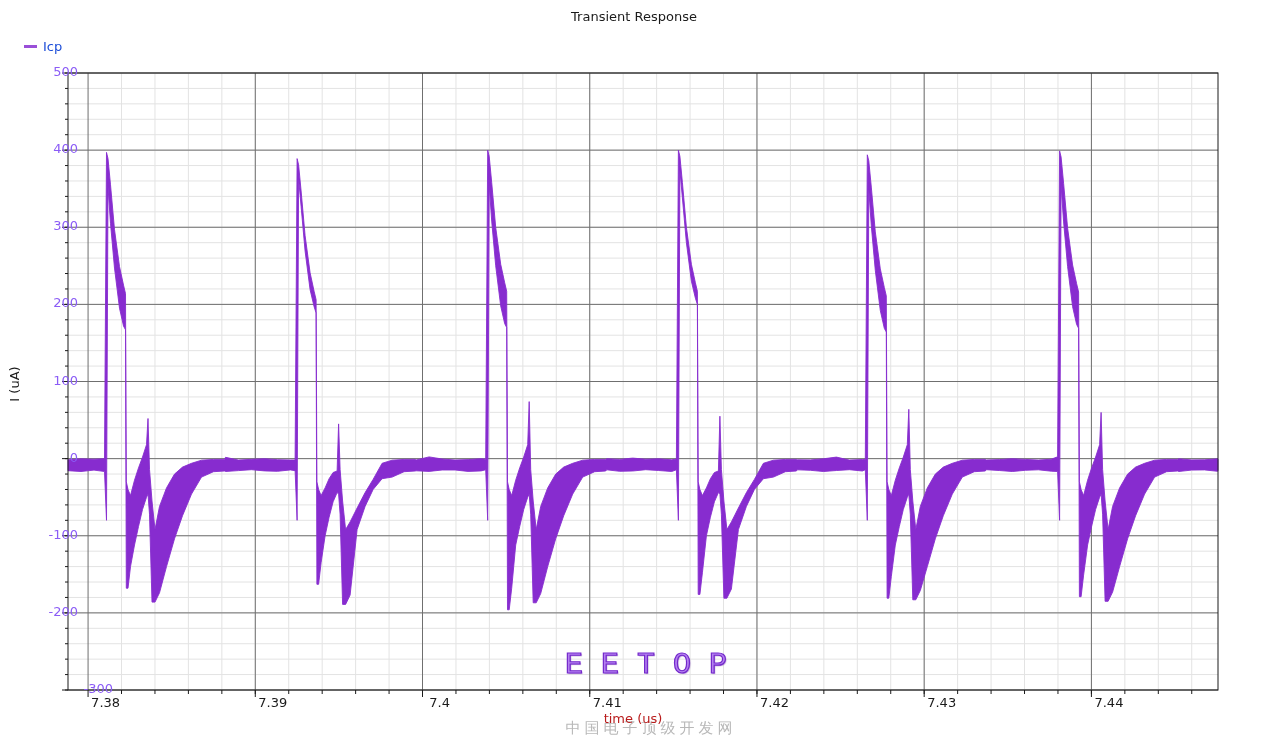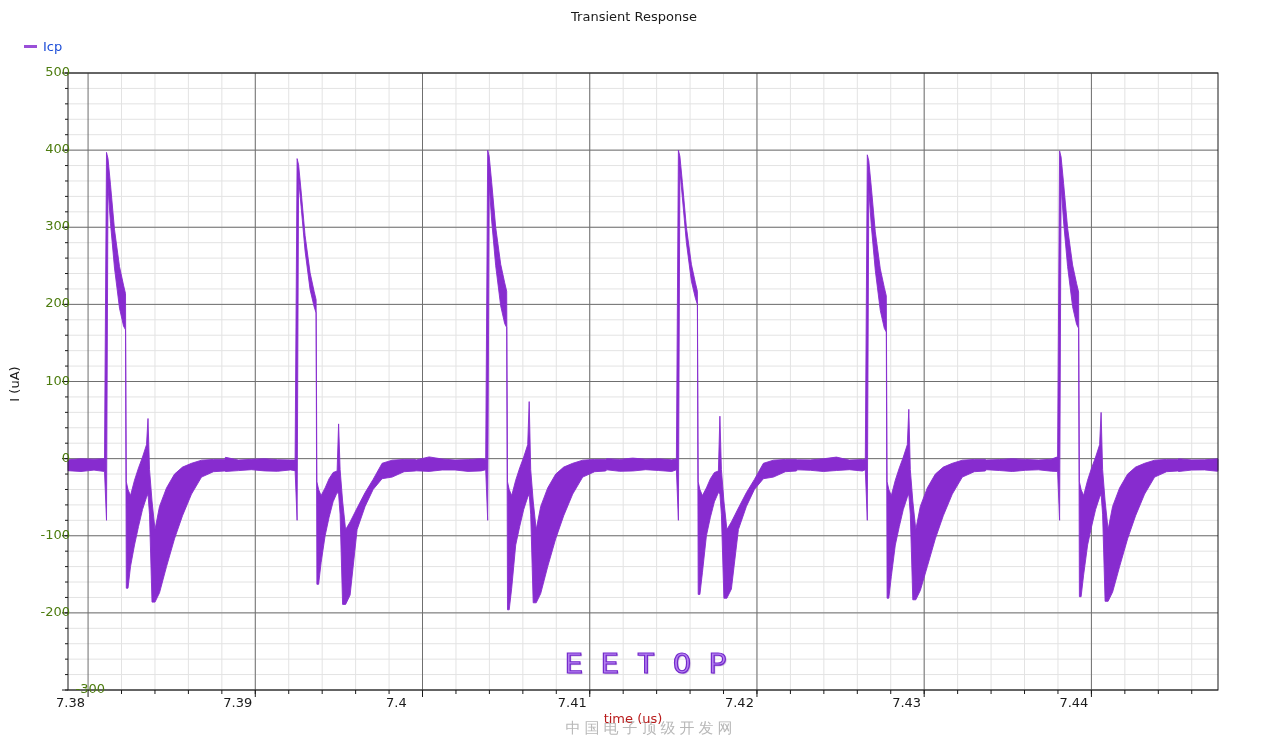--- a/index.html
+++ b/index.html
@@ -5,22 +5,22 @@
   html,body{margin:0;padding:0;background:#ffffff;width:1268px;height:742px;overflow:hidden;
             font-family:"DejaVu Sans","Liberation Sans",sans-serif;}
   .stage{position:relative;width:1268px;height:742px;background:#fff;}
   .title{position:absolute;top:9px;left:0;width:1268px;text-align:center;font-size:13px;color:#1b1b1b;}
   .legend{position:absolute;top:39px;left:24px;font-size:13px;color:#1d4ed8;display:flex;align-items:center;}
   .swatch{display:inline-block;width:13px;height:3px;margin-right:6px;}
   .ylab{position:absolute;left:14px;top:384px;transform:translate(-50%,-50%) rotate(-90deg);
         font-size:13px;color:#1b1b1b;white-space:nowrap;}
   .xlab{position:absolute;left:633px;top:711px;transform:translateX(-50%);font-size:13px;color:#b91c1c;z-index:3;}
   #plot-svg{position:absolute;left:0;top:0;}
-  .ytick{position:absolute;left:8px;width:62px;text-align:right;font-size:13px;color:#4d7c0f;}
-  .xtick{position:absolute;width:64px;text-align:left;font-size:13px;color:#1b1b1b;top:695px;z-index:1;}
+  .ytick{position:absolute;left:16px;width:62px;text-align:right;font-size:13px;color:#8b5cf6;}
+  .xtick{position:absolute;width:64px;text-align:right;font-size:13px;color:#1b1b1b;top:695px;z-index:1;}
   .wm-brand{position:absolute;left:655px;top:648px;transform:translateX(-50%);
             font-family:Liberation Mono, monospace;font-size:30px;line-height:34px;
             letter-spacing:18px;z-index:4;opacity:.95;}
   .wm-sub{position:absolute;left:651px;top:719px;transform:translateX(-50%);
           font-size:15px;letter-spacing:4px;z-index:2;white-space:nowrap;}
 </style>
 </head>
 <body>
 
 <div class="stage">

